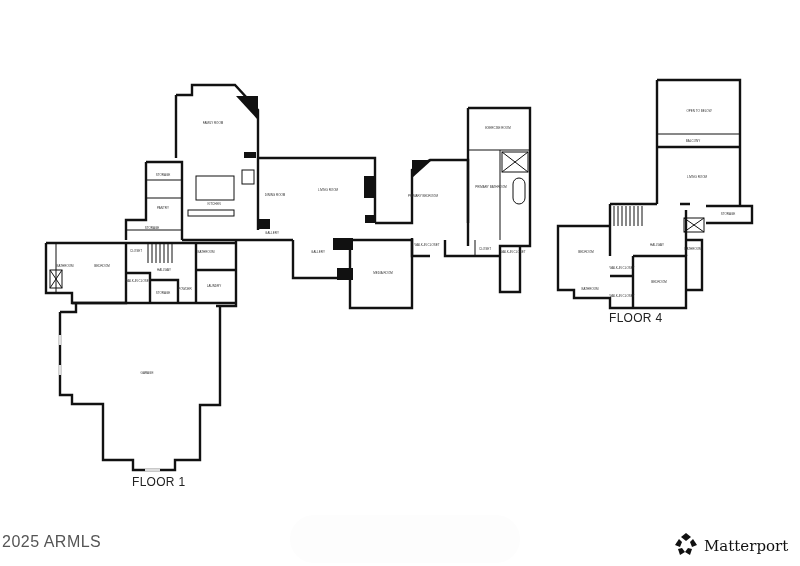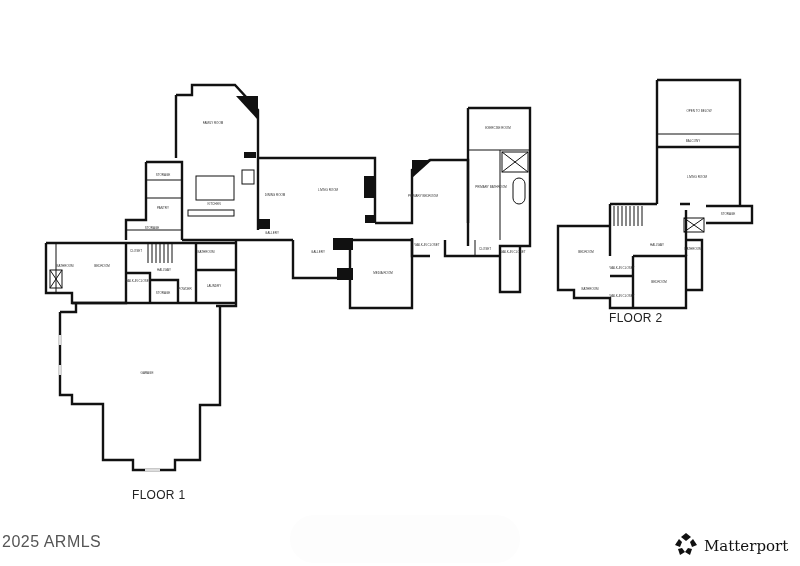--- a/index.html
+++ b/index.html
@@ -141,22 +141,22 @@
     <text class="lbl" x="657" y="246">HALLWAY</text>
     <text class="lbl" x="586" y="253">BEDROOM</text>
     <text class="lbl" x="693" y="250">BATHROOM</text>
     <text class="lbl" x="622" y="269">WALK-IN CLOSET</text>
     <text class="lbl" x="590" y="290">BATHROOM</text>
     <text class="lbl" x="622" y="297">WALK-IN CLOSET</text>
     <text class="lbl" x="659" y="283">BEDROOM</text>
   </g>
 </svg>
 
-<div class="floor-label" style="left:132px; top:488px;">FLOOR 1</div>
-<div class="floor-label" style="left:609px; top:311px;">FLOOR 2</div>
+<div class="floor-label" style="left:132px; top:475px;">FLOOR 1</div>
+<div class="floor-label" style="left:609px; top:311px;">FLOOR 4</div>
 
 <div class="blur"></div>
 
 <div class="copyright">2025 ARMLS</div>
 
 <div class="mp">
   <span>
     <svg width="24" height="24" viewBox="0 0 24 24">
       <polygon points="12,1 17,5 12,9 7,5" fill="#111"></polygon>
       <polygon points="19,7 23,13 18,15 16,10" fill="#111"></polygon>

